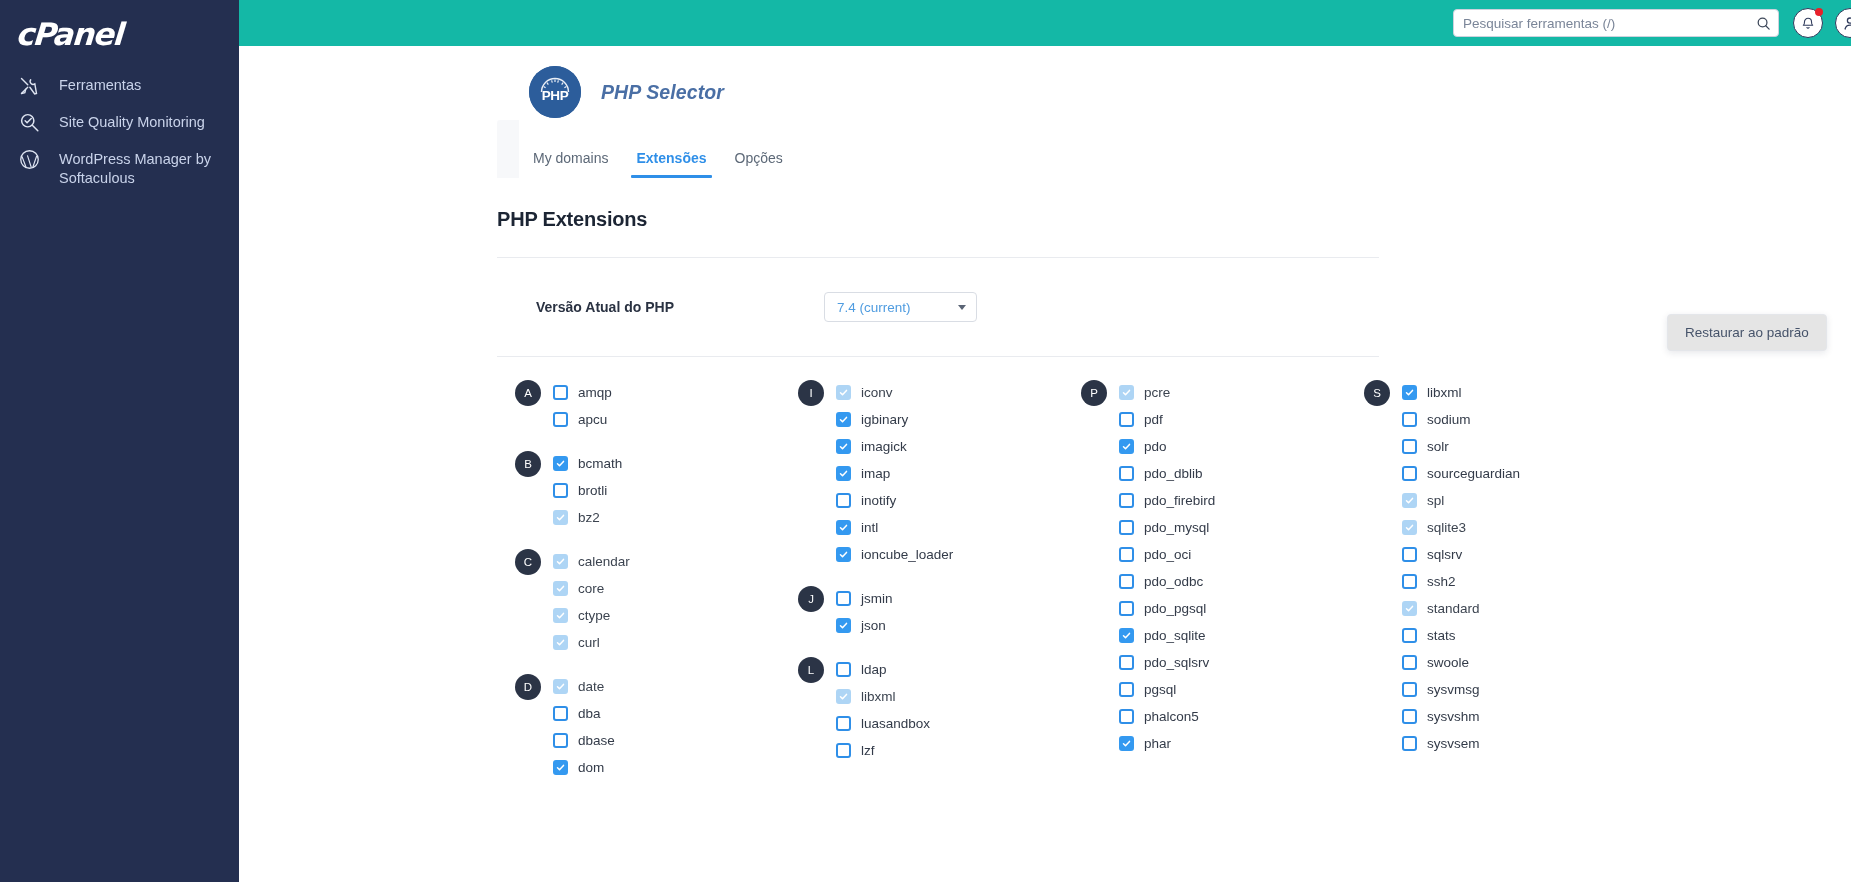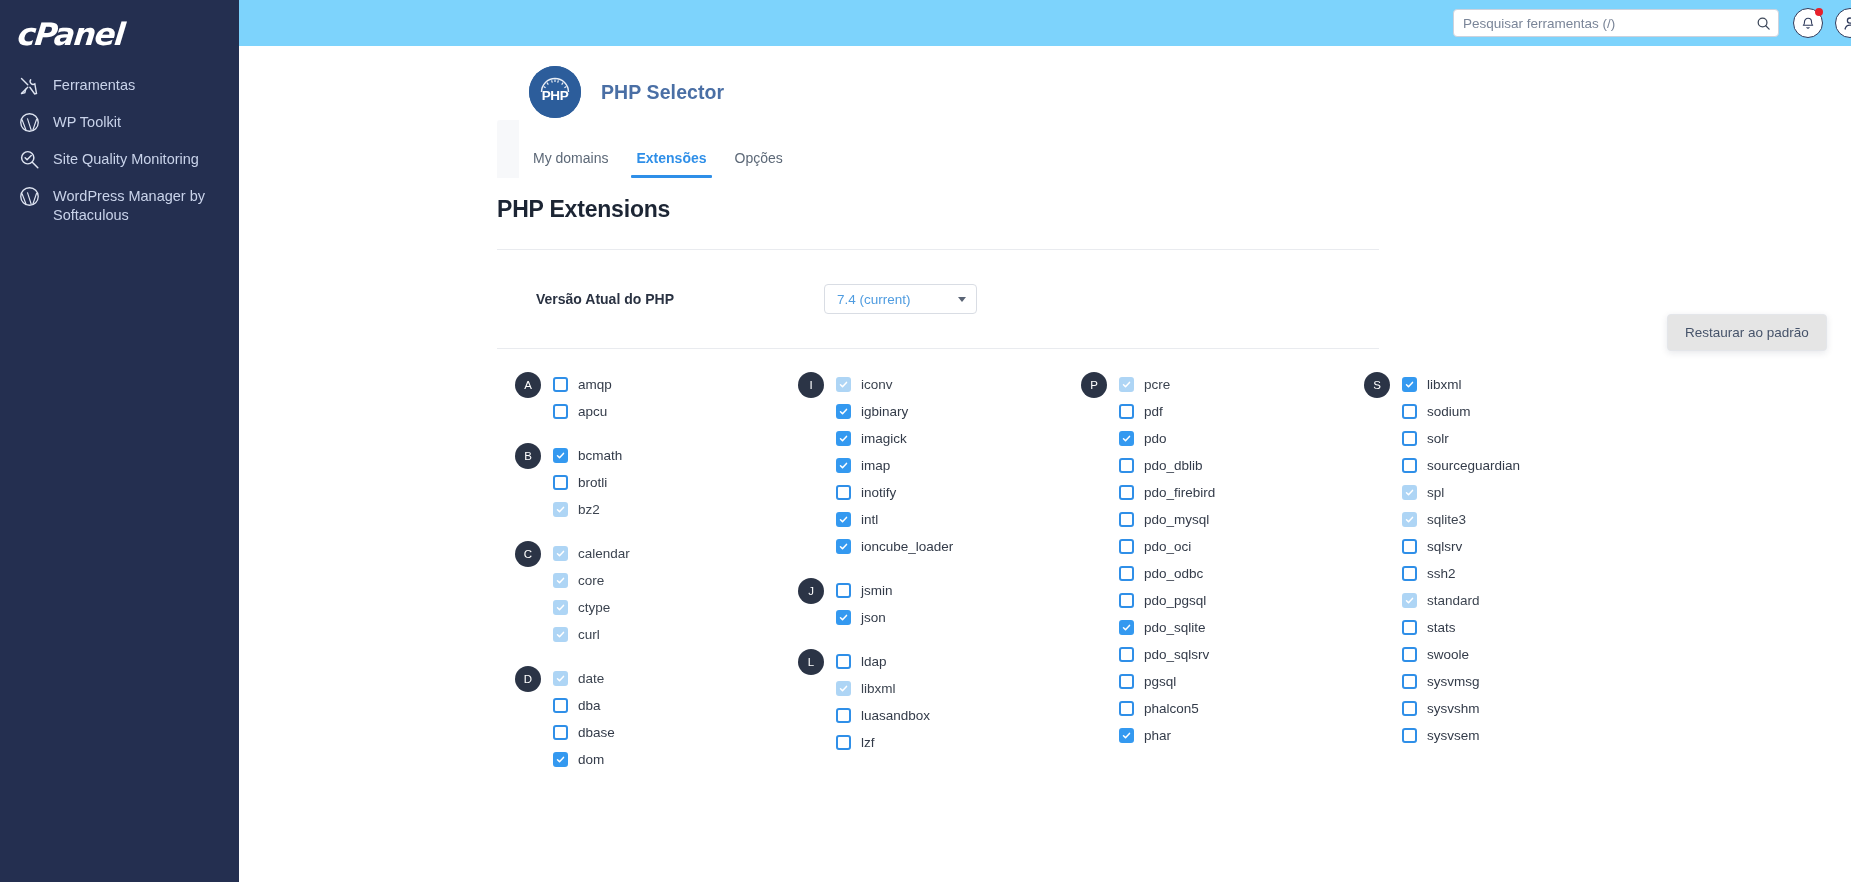--- a/index.html
+++ b/index.html
@@ -31,21 +31,21 @@
     letter-spacing: -1.3px;
     color: #ffffff;
     line-height: 40px;
     transform: skewX(-6deg);
     display: inline-block;
   }
   .nav { margin-top: 5px; }
   .nav-item {
     display: flex;
     align-items: flex-start;
-    gap: 13px;
+    gap: 19px;
     padding: 8px 14px 8px 18px;
     color: #c9d3ea;
     font-size: 14.5px;
     line-height: 19px;
     cursor: pointer;
     min-height: 34px;
   }
   .nav-icon {
     width: 22px; height: 21px; flex: 0 0 22px;
     display: flex; align-items: center; justify-content: center;
@@ -59,21 +59,21 @@
     position: relative;
     background: #ffffff;
     overflow: hidden;
   }
 
   
   .topbar {
     height: 46px;
     display: flex; align-items: center; justify-content: flex-end;
     padding-right: 0px;
-    background: #7dd3fc;
+    background: #14b8a6;
     position: relative;
   }
   .search-wrap {
     position: relative;
     width: 326px;
     margin-right: 14px;
   }
   .search-input {
     width: 100%;
     height: 28px;
@@ -142,20 +142,21 @@
     background: #2c5d9b;
     display:flex; align-items:center; justify-content:center;
     flex: 0 0 52px;
     position: relative;
   }
   .app-title {
     font-size: 19.5px;
     font-weight: bold;
     color: #4a6fa5;
     letter-spacing: 0.1px;
+    font-style: italic;
   }
 
   
   .tabstrip-wrap {
     margin-left: 258px;
     margin-right: 472px;
     border-radius: 3px 3px 0 0;
     height: 58px;
     position: relative;
     background: linear-gradient(to right, #f7f8fa 0px, #f7f8fa 22px, #ffffff 22px);
@@ -192,25 +193,26 @@
 
   
   .card {
     margin-left: 258px;
     margin-right: 472px;
     background: #fff;
     padding-top: 18px;
     position: relative;
   }
   .card-title {
-    font-size: 23px;
+    font-size: 20px;
     font-weight: bold;
     color: #1c2534;
     letter-spacing: -0.2px;
     padding: 0 0 26px 0;
+    margin-top: 12px;
   }
   .hr {
     height: 1px; background: #e9ebef; width: 100%;
   }
 
   .restore-btn {
     position: absolute;
     left: 1428px; top: 268px;
     background: #e5e5e5;
     border: 1px solid #e4e6ea;
@@ -343,30 +345,20 @@
         <svg width="20" height="20" viewBox="0 0 24 24" fill="none" stroke="#dfe5f2" stroke-width="1.7" stroke-linecap="round">
           <path d="M3 3l7.5 7.5M14 4.5a3.6 3.6 0 005 5L21 21l-2.2 0.6L13 13.5"></path>
           <path d="M3.5 20.5l7-7"></path>
           <path d="M3 21l4-1 1-4"></path>
         </svg>
       </span>
       <span class="nav-label">Ferramentas</span>
     </div>
 
 
-    <div class="nav-item">
-      <span class="nav-icon">
-        <svg width="21" height="21" viewBox="0 0 24 24" fill="none" stroke="#dfe5f2" stroke-width="1.5">
-          <circle cx="12" cy="12" r="10"></circle>
-          <path d="M3.4 8.5l5 13.2M9.6 7.3L14 20.9M20.2 8l-4.4 12.8" stroke-width="1.3"></path>
-          <path d="M2.3 10.5h19.4M4 7h16" stroke-width="0"></path>
-        </svg>
-      </span>
-      <span class="nav-label">WP Toolkit</span>
-    </div>
 
     <div class="nav-item">
       <span class="nav-icon">
         <svg width="21" height="21" viewBox="0 0 24 24" fill="none" stroke="#dfe5f2" stroke-width="1.7" stroke-linecap="round">
           <circle cx="10" cy="10" r="7"></circle>
           <path d="M7 10l2.2 2.2L14 7.4"></path>
           <path d="M15.2 15.2L21.5 21.5"></path>
         </svg>
       </span>
       <span class="nav-label">Site Quality Monitoring</span>

